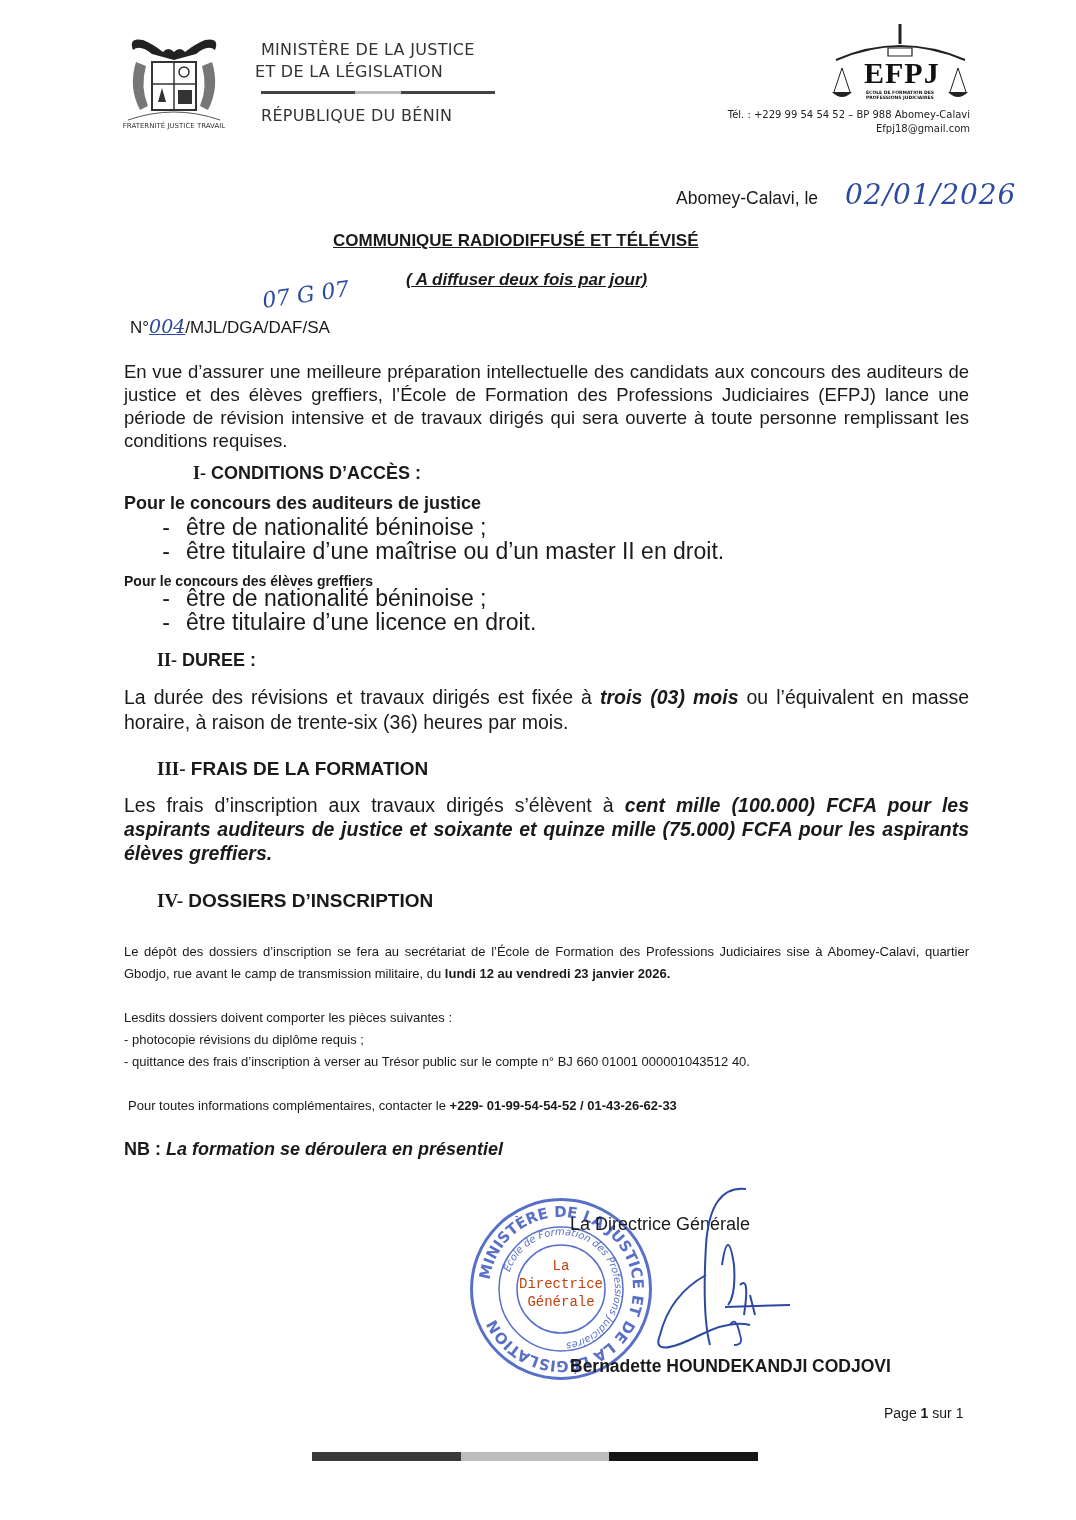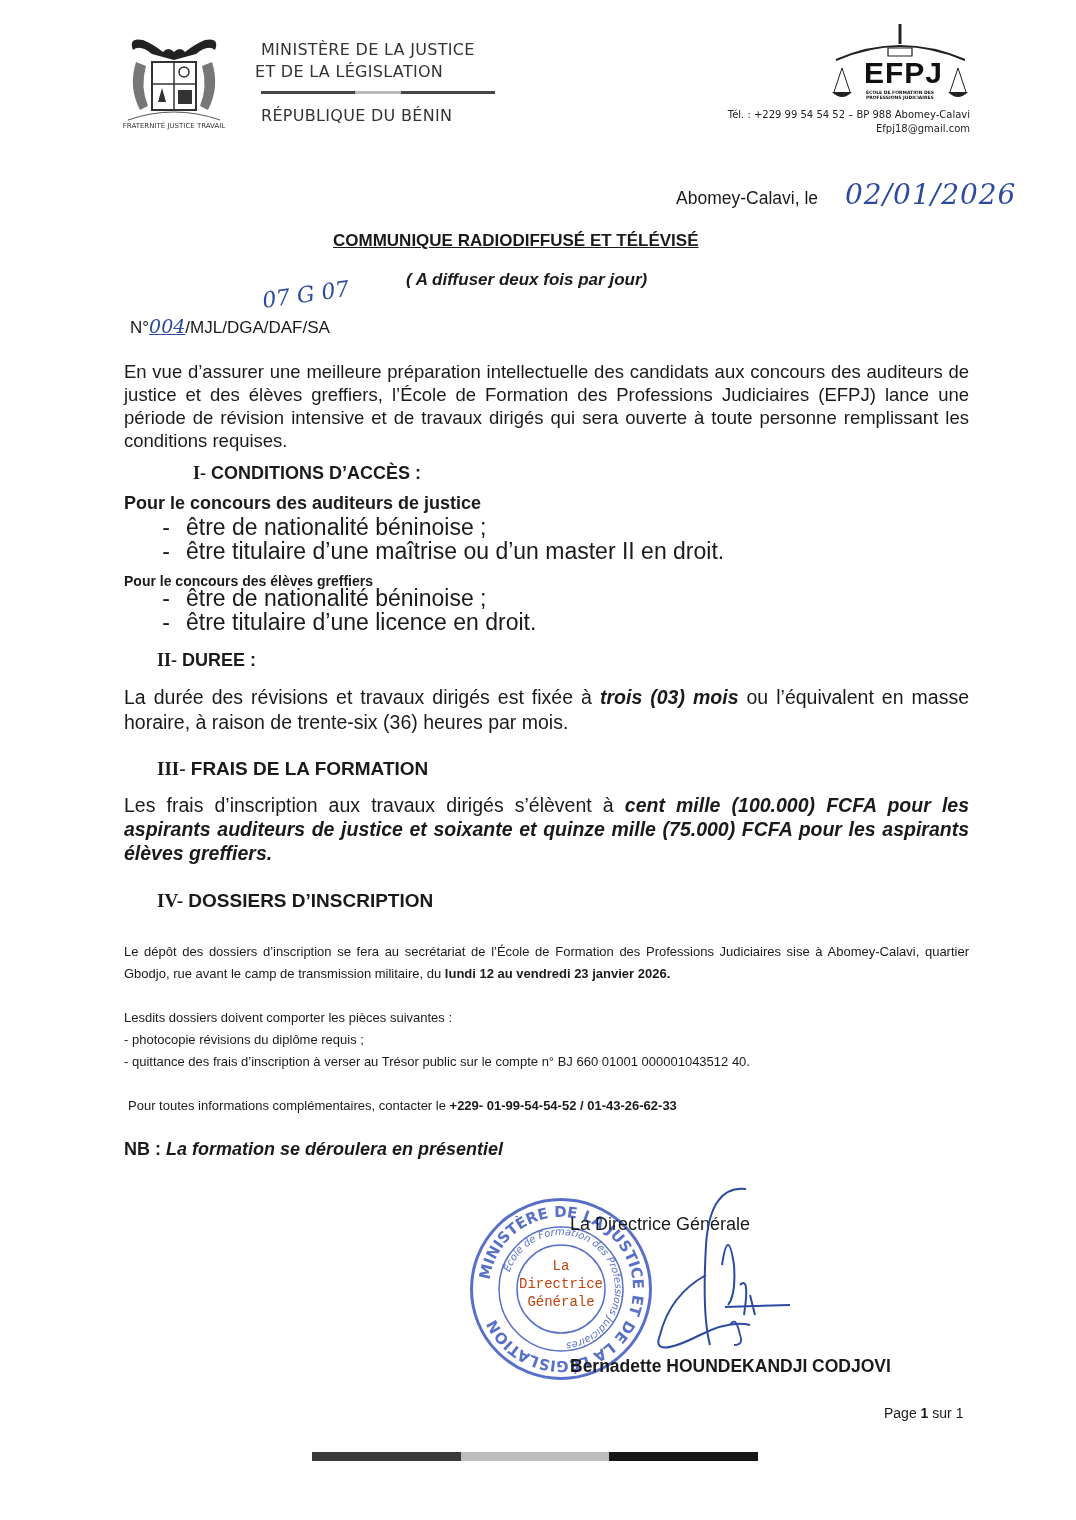--- a/index.html
+++ b/index.html
@@ -2,21 +2,21 @@
 <html><head>
 <meta charset="utf-8">
 <style>
   html, body { margin: 0; padding: 0; background: #ffffff; }
   body { width: 1076px; height: 1520px; position: relative; overflow: hidden;
          font-family: "Liberation Sans", sans-serif; color: #1a1a1a; }
   .abs { position: absolute; }
   .hdr-text { font-family: "DejaVu Sans", sans-serif; color: #333; font-size: 16px; letter-spacing: 0.3px; }
   .hdr-line { height: 3px; background: linear-gradient(90deg,#444 0 40%, #bbb 40% 60%, #444 60% 100%); }
   .contact { font-family: "DejaVu Sans", sans-serif; font-size: 10px; color: #222; text-align: right; line-height: 14px; }
-  .efpj-logo { font-family: Liberation Sans, sans-serif; font-weight: bold; font-size: 30px; color: #111; letter-spacing: 1px; }
+  .efpj-logo { font-family: Liberation Serif, serif; font-weight: bold; font-size: 30px; color: #111; letter-spacing: 1px; }
   .efpj-sub { font-family: "DejaVu Sans", sans-serif; font-size: 4.5px; font-weight: bold; line-height: 5px; color: #111; }
   .hand { font-family: "DejaVu Serif", serif; font-style: italic; color: #2b4aa0; }
   .title { font-weight: bold; font-size: 17px; text-decoration: underline; }
   .sub { font-weight: bold; font-style: italic; font-size: 17px; }
   .body-text { font-size: 18.5px; line-height: 23px; text-align: justify; }
   .sec { font-size: 18px; font-weight: bold; }
   .sec .roman { font-family: "Liberation Serif", serif; }
   .bold { font-weight: bold; }
   .bi { font-weight: bold; font-style: italic; }
   .list-item { font-size: 23px; line-height: 24px; }
@@ -69,21 +69,21 @@
   <div>Tél. : +229 99 54 54 52 – BP 988 Abomey-Calavi</div>
   <div>Efpj18@gmail.com</div>
 </div>
 
 <div class="abs" style="left:676px;top:188px;font-size:17.5px;">
   <span>Abomey-Calavi, le</span>
 </div>
 <div class="abs hand" style="left:845px;top:178px;font-size:28px;letter-spacing:1px;">02/01/2026</div>
 
 <div class="abs title" style="left:333px;top:231px;">COMMUNIQUE RADIODIFFUSÉ ET TÉLÉVISÉ</div>
-<div class="abs sub" style="left:406px;top:270px;">( A diffuser deux fois par jour)</div>
+<div class="abs sub" style="left:406px;top:270px;text-decoration:underline;">( A diffuser deux fois par jour)</div>
 
 <div class="abs" style="left:130px;top:315px;font-size:17px;">
   <span>N°</span><span class="hand" style="font-size:19px;text-decoration:underline;">004</span><span>/MJL/DGA/DAF/SA</span>
 </div>
 <div class="abs hand" style="left:262px;top:282px;font-size:22px;transform:rotate(-8deg);">07 G 07</div>
 
 <div class="abs body-text" style="left:124px;top:360px;width:845px;">En vue d’assurer une meilleure préparation intellectuelle des candidats aux concours des auditeurs de justice et des élèves greffiers, l’École de Formation des Professions Judiciaires (EFPJ) lance une période de révision intensive et de travaux dirigés qui sera ouverte à toute personne remplissant les conditions requises.</div>
 
 <div class="abs sec" style="left:157px;top:463px;margin-left:36px;">
   <span class="roman">I-</span>

